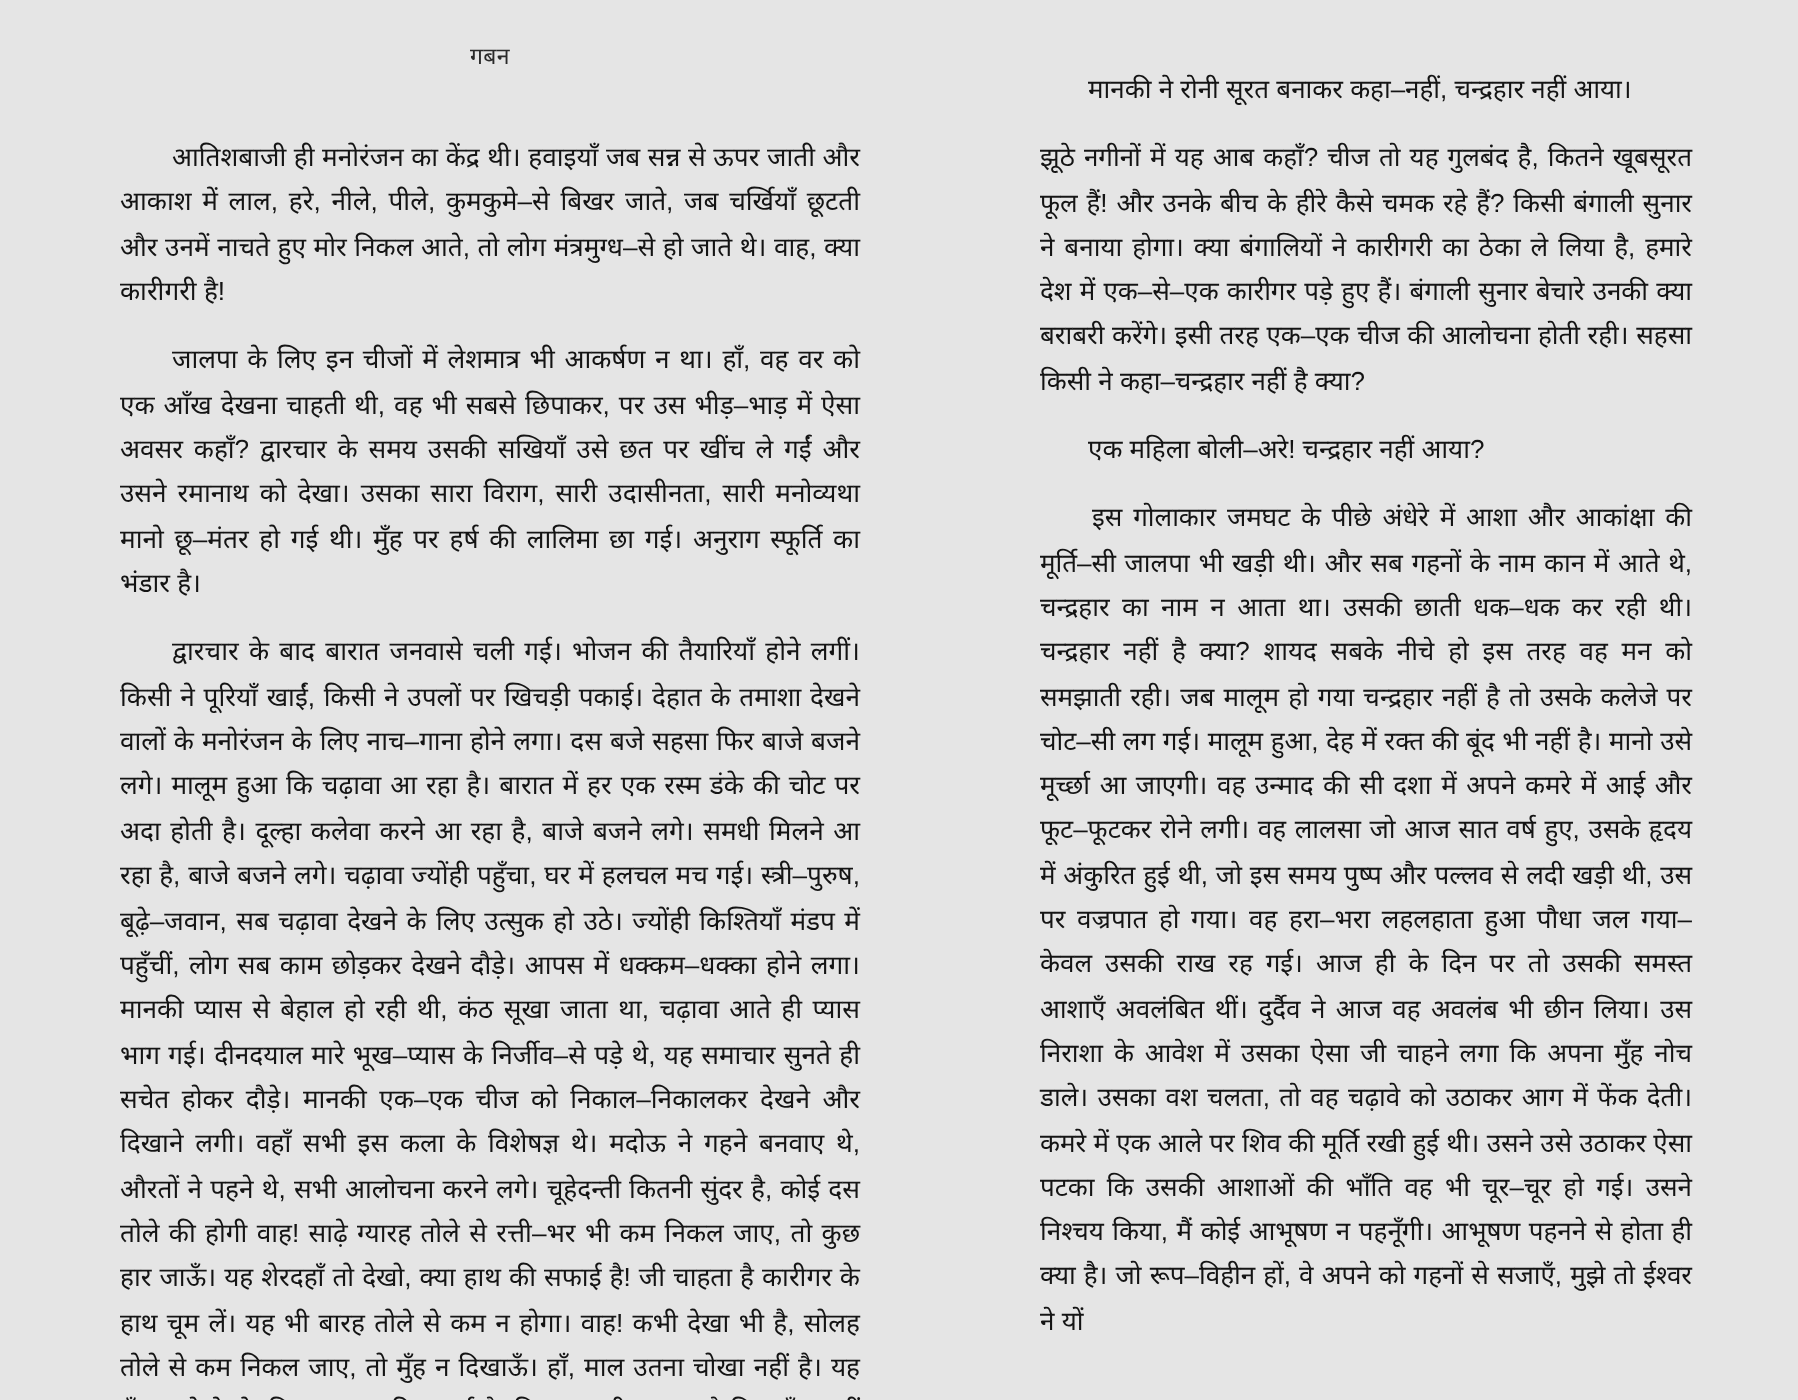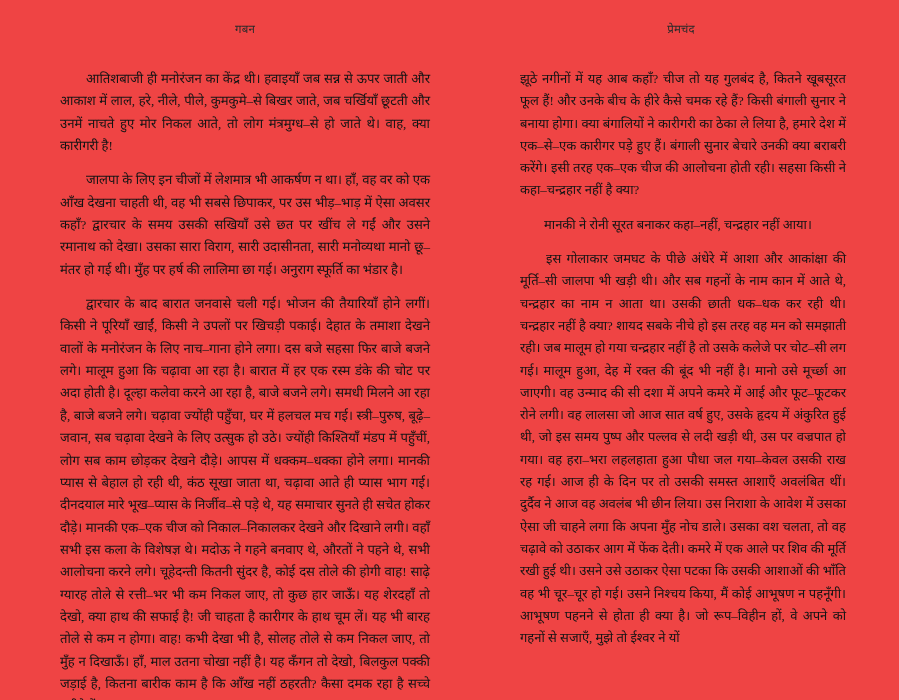--- a/index.html
+++ b/index.html
@@ -5,23 +5,23 @@
 <style>
   html, body {
     margin: 0;
     padding: 0;
     background: #ffffff;
   }
   #page {
     position: relative;
     width: 899px;
     height: 700px;
-    background: #ef4444;
+    background: #e5e5e5;
     overflow: hidden;
-    font-family: Liberation Serif, serif;
+    font-family: Liberation Sans, sans-serif;
     color: #1b1b1b;
   }
 
   .spread {
     display: flex;
     width: 899px;
     height: 700px;
     box-sizing: border-box;
   }
 
@@ -109,24 +109,24 @@
         <p class="para">जालपा के लिए इन चीजों में लेशमात्र भी आकर्षण न था। हाँ, वह वर को एक आँख देखना चाहती थी, वह भी सबसे छिपाकर, पर उस भीड़–भाड़ में ऐसा अवसर कहाँ? द्वारचार के समय उसकी सखियाँ उसे छत पर खींच ले गईं और उसने रमानाथ को देखा। उसका सारा विराग, सारी उदासीनता, सारी मनोव्यथा मानो छू–मंतर हो गई थी। मुँह पर हर्ष की लालिमा छा गई। अनुराग स्फूर्ति का भंडार है।</p>
         <p class="para">द्वारचार के बाद बारात जनवासे चली गई। भोजन की तैयारियाँ होने लगीं। किसी ने पूरियाँ खाईं, किसी ने उपलों पर खिचड़ी पकाई। देहात के तमाशा देखने वालों के मनोरंजन के लिए नाच–गाना होने लगा। दस बजे सहसा फिर बाजे बजने लगे। मालूम हुआ कि चढ़ावा आ रहा है। बारात में हर एक रस्म डंके की चोट पर अदा होती है। दूल्हा कलेवा करने आ रहा है, बाजे बजने लगे। समधी मिलने आ रहा है, बाजे बजने लगे। चढ़ावा ज्योंही पहुँचा, घर में हलचल मच गई। स्त्री–पुरुष, बूढ़े–जवान, सब चढ़ावा देखने के लिए उत्सुक हो उठे। ज्योंही किश्तियाँ मंडप में पहुँचीं, लोग सब काम छोड़कर देखने दौड़े। आपस में धक्कम–धक्का होने लगा। मानकी प्यास से बेहाल हो रही थी, कंठ सूखा जाता था, चढ़ावा आते ही प्यास भाग गई। दीनदयाल मारे भूख–प्यास के निर्जीव–से पड़े थे, यह समाचार सुनते ही सचेत होकर दौड़े। मानकी एक–एक चीज को निकाल–निकालकर देखने और दिखाने लगी। वहाँ सभी इस कला के विशेषज्ञ थे। मदोऊ ने गहने बनवाए थे, औरतों ने पहने थे, सभी आलोचना करने लगे। चूहेदन्ती कितनी सुंदर है, कोई दस तोले की होगी वाह! साढ़े ग्यारह तोले से रत्ती–भर भी कम निकल जाए, तो कुछ हार जाऊँ। यह शेरदहाँ तो देखो, क्या हाथ की सफाई है! जी चाहता है कारीगर के हाथ चूम लें। यह भी बारह तोले से कम न होगा। वाह! कभी देखा भी है, सोलह तोले से कम निकल जाए, तो मुँह न दिखाऊँ। हाँ, माल उतना चोखा नहीं है। यह कँगन तो देखो, बिलकुल पक्की जड़ाई है, कितना बारीक काम है कि आँख नहीं ठहरती? कैसा दमक रहा है सच्चे नगीने हैं।</p>
       </div>
 
       <div class="folio">10</div>
     </div>
 
     <div class="gutter"></div>
 
     <div class="page-leaf leaf-right">
-      <div class="running-head">प्रेमचंद</div>
 
       <div class="body-col">
+        <p class="para dlg">मानकी ने रोनी सूरत बनाकर कहा–नहीं, चन्द्रहार नहीं आया।</p>
         <p class="para no-indent">झूठे नगीनों में यह आब कहाँ? चीज तो यह गुलबंद है, कितने खूबसूरत फूल हैं! और उनके बीच के हीरे कैसे चमक रहे हैं? किसी बंगाली सुनार ने बनाया होगा। क्या बंगालियों ने कारीगरी का ठेका ले लिया है, हमारे देश में एक–से–एक कारीगर पड़े हुए हैं। बंगाली सुनार बेचारे उनकी क्या बराबरी करेंगे। इसी तरह एक–एक चीज की आलोचना होती रही। सहसा किसी ने कहा–चन्द्रहार नहीं है क्या?</p>
-        <p class="para dlg">मानकी ने रोनी सूरत बनाकर कहा–नहीं, चन्द्रहार नहीं आया।</p>
+        <p class="para dlg">एक महिला बोली–अरे! चन्द्रहार नहीं आया?</p>
         <p class="para">इस गोलाकार जमघट के पीछे अंधेरे में आशा और आकांक्षा की मूर्ति–सी जालपा भी खड़ी थी। और सब गहनों के नाम कान में आते थे, चन्द्रहार का नाम न आता था। उसकी छाती धक–धक कर रही थी। चन्द्रहार नहीं है क्या? शायद सबके नीचे हो इस तरह वह मन को समझाती रही। जब मालूम हो गया चन्द्रहार नहीं है तो उसके कलेजे पर चोट–सी लग गई। मालूम हुआ, देह में रक्त की बूंद भी नहीं है। मानो उसे मूर्च्छा आ जाएगी। वह उन्माद की सी दशा में अपने कमरे में आई और फूट–फूटकर रोने लगी। वह लालसा जो आज सात वर्ष हुए, उसके हृदय में अंकुरित हुई थी, जो इस समय पुष्प और पल्लव से लदी खड़ी थी, उस पर वज्रपात हो गया। वह हरा–भरा लहलहाता हुआ पौधा जल गया–केवल उसकी राख रह गई। आज ही के दिन पर तो उसकी समस्त आशाएँ अवलंबित थीं। दुर्दैव ने आज वह अवलंब भी छीन लिया। उस निराशा के आवेश में उसका ऐसा जी चाहने लगा कि अपना मुँह नोच डाले। उसका वश चलता, तो वह चढ़ावे को उठाकर आग में फेंक देती। कमरे में एक आले पर शिव की मूर्ति रखी हुई थी। उसने उसे उठाकर ऐसा पटका कि उसकी आशाओं की भाँति वह भी चूर–चूर हो गई। उसने निश्चय किया, मैं कोई आभूषण न पहनूँगी। आभूषण पहनने से होता ही क्या है। जो रूप–विहीन हों, वे अपने को गहनों से सजाएँ, मुझे तो ईश्वर ने यों</p>
       </div>
 
     </div>
 
   </div>
 </div>
 
 </body></html>

